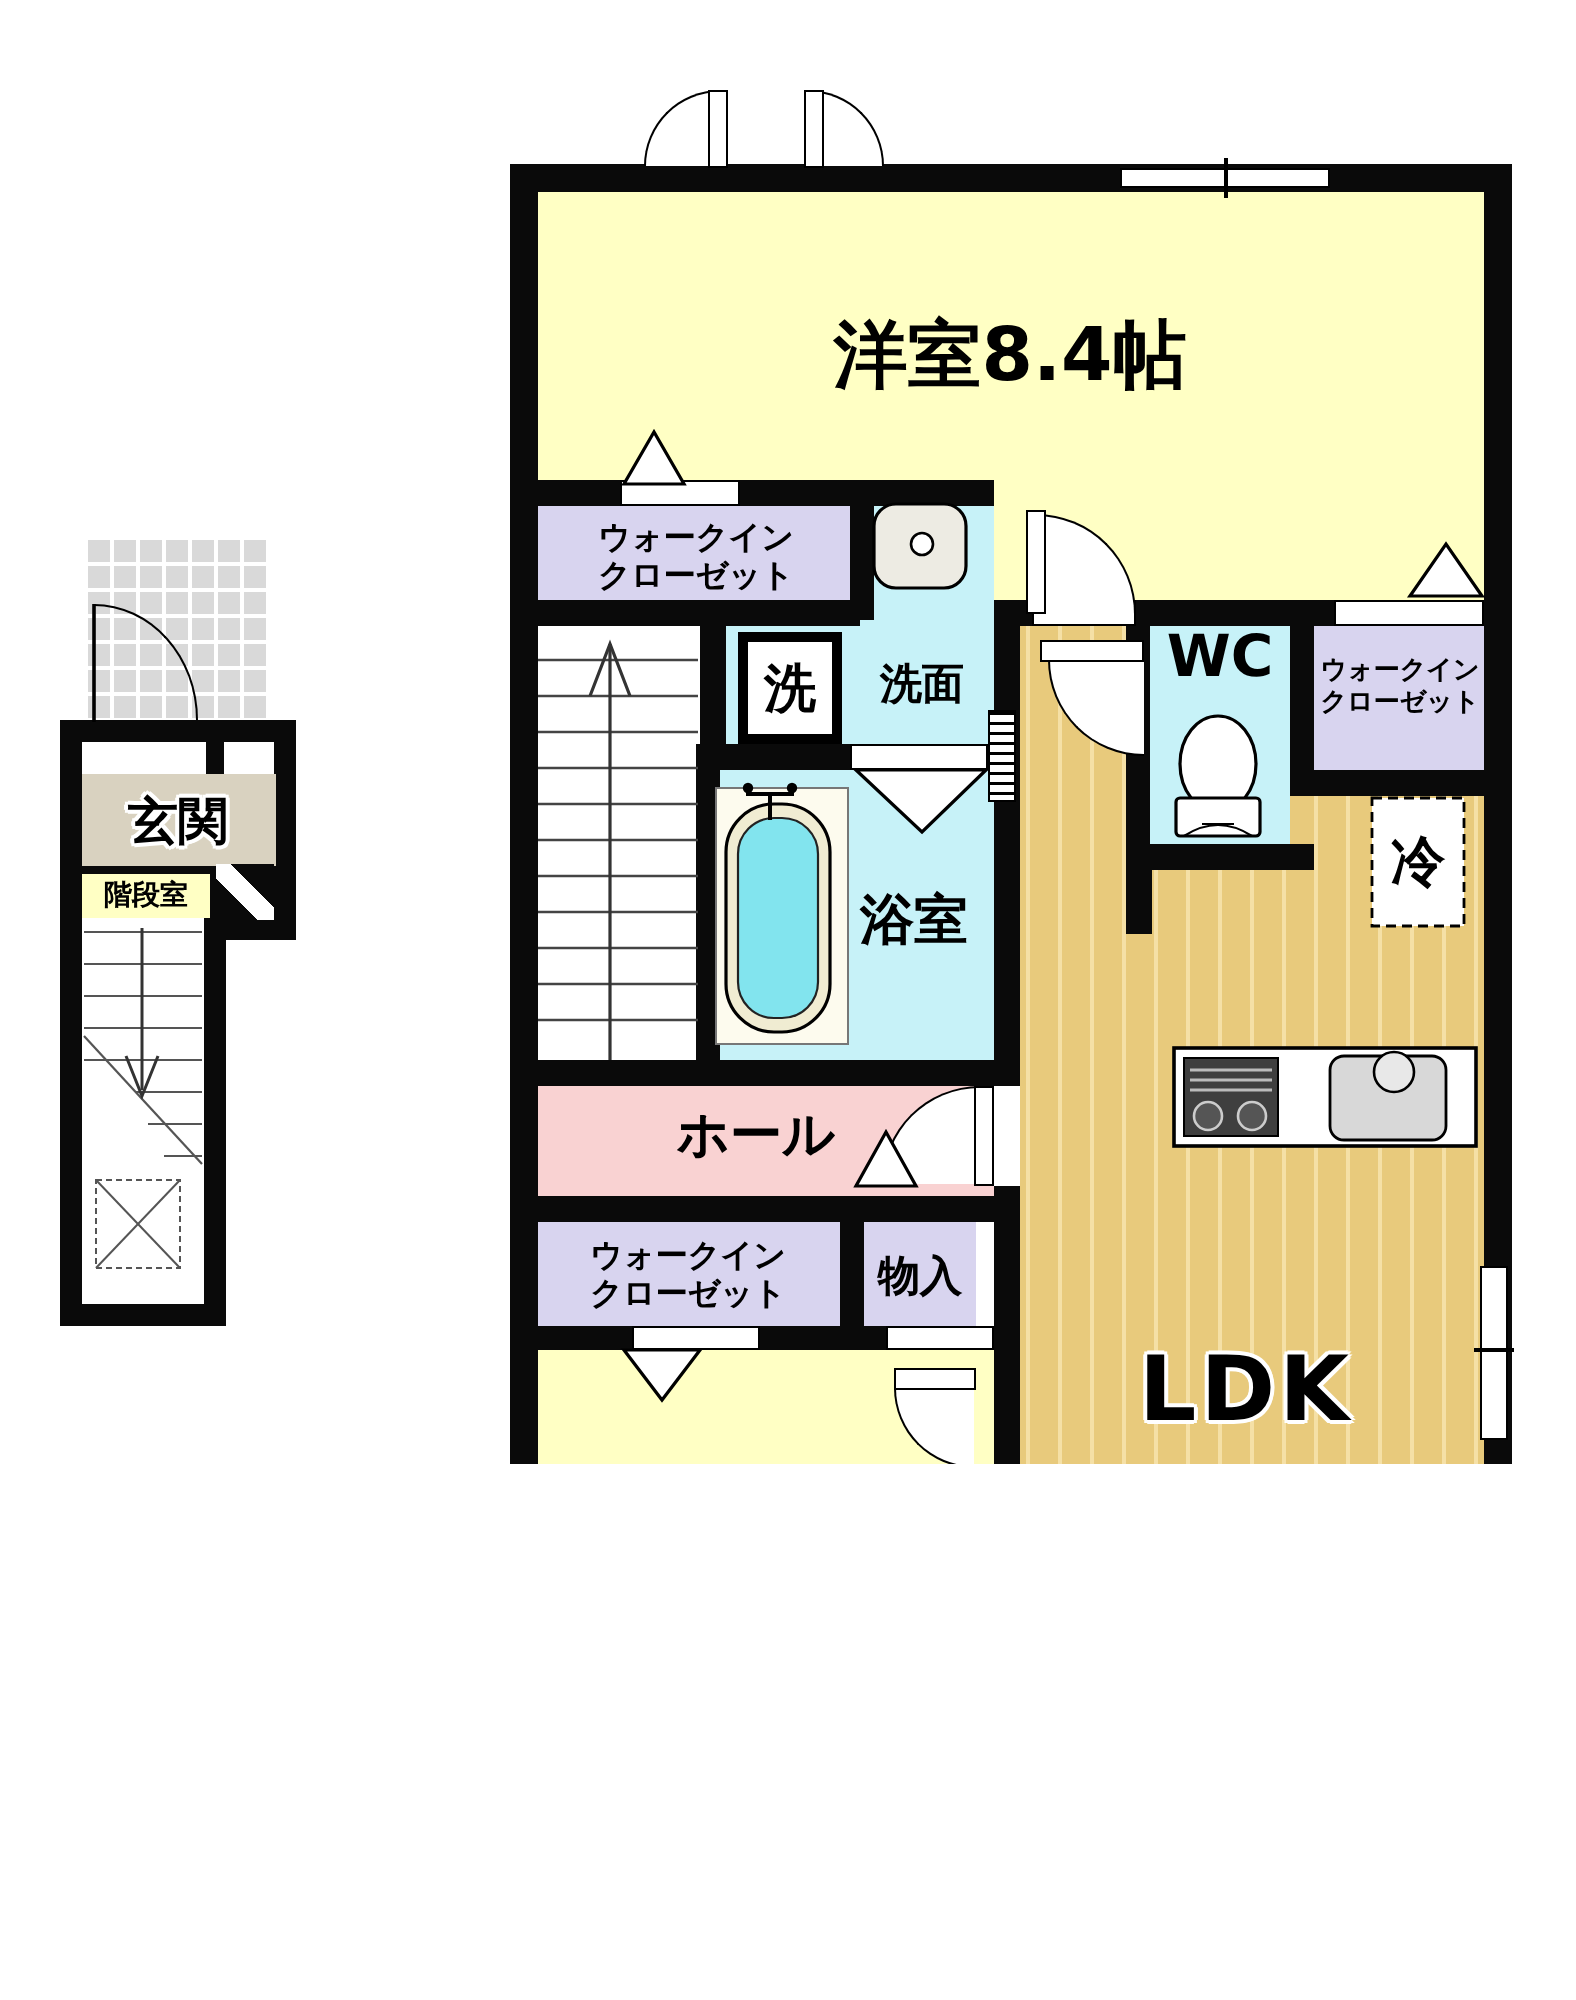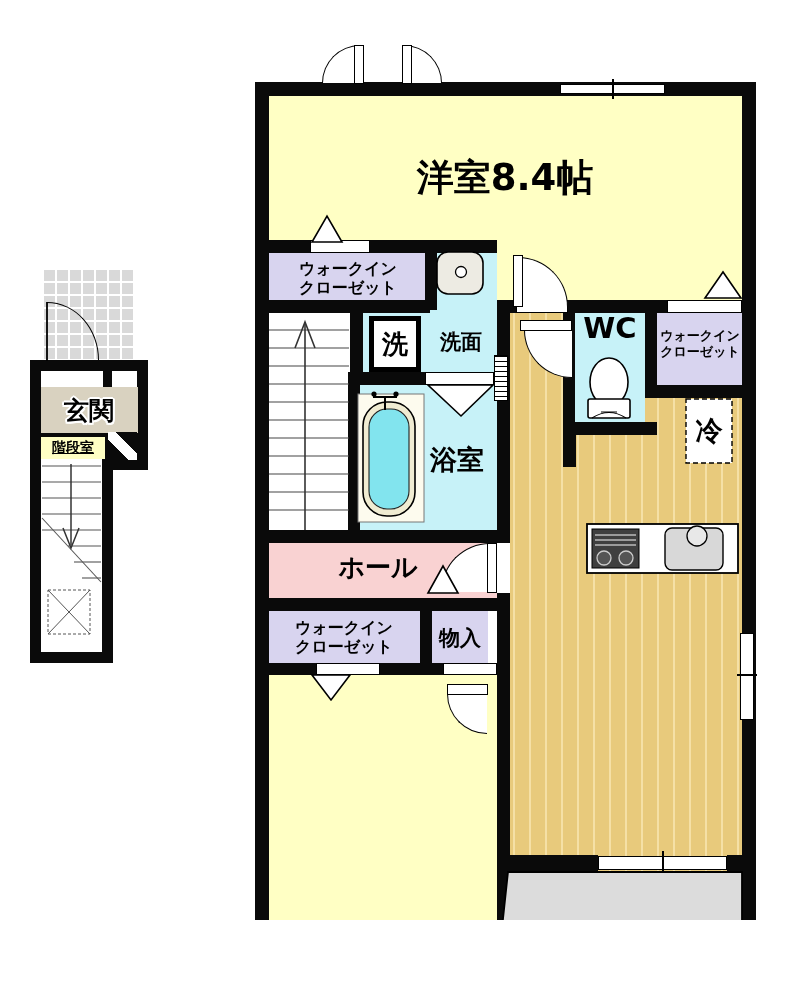--- a/index.html
+++ b/index.html
@@ -1,16 +1,16 @@
 <!DOCTYPE html>
 <html><head>
 <meta charset="utf-8">
 <style>
   html,body{margin:0;padding:0;background:#fff;}
-  #plan{position:relative;width:788px;height:920px;background:#fff;overflow:hidden;
+  #plan{position:relative;width:788px;height:732px;background:#fff;overflow:hidden;
         font-family:"DejaVu Sans","Liberation Sans",sans-serif;}
   .abs{position:absolute;}
   .w{position:absolute;background:#0a0a0a;}
   .fill{position:absolute;}
   .open{position:absolute;background:#fff;border:1px solid #000;box-sizing:border-box;}
   .win{position:absolute;background:#fff;border:1.5px solid #000;box-sizing:border-box;}
   .tick{position:absolute;background:#000;}
   .leaf{position:absolute;background:#fff;border:1.5px solid #000;box-sizing:border-box;}
   .arc{position:absolute;background:#fff;box-sizing:border-box;}
   .arc-tr{border-top:1.6px solid #000;border-right:1.6px solid #000;border-radius:0 100% 0 0;}
@@ -234,18 +234,19 @@
   <div class="lbl" style="left:419px;top:444px;width:76px;height:32px;font-size:27px;">浴室</div>
   <div class="lbl" style="left:308px;top:551px;width:140px;height:32px;font-size:26px;">ホール</div>
 
   <div class="lbl col" style="left:272px;top:616px;width:144px;height:42px;font-size:16px;">
     <span>ウォークイン</span>
     <span>クローゼット</span>
   </div>
 
   <div class="lbl" style="left:432px;top:624px;width:56px;height:28px;font-size:21px;">物入</div>
 
+  <div class="lbl halo" style="left:523px;top:668px;width:200px;height:52px;font-size:45px;letter-spacing:2px;">LDK</div>
 
 
   <div class="lbl halo" style="left:48px;top:394px;width:82px;height:32px;font-size:25px;">玄関</div>
-  <div class="lbl" style="left:41px;top:437px;width:64px;height:22px;font-size:14px;text-decoration:underline;">階段室</div>
+  <div class="lbl" style="left:41px;top:437px;width:64px;height:22px;font-size:14px;">階段室</div>
 
 </div>
 
 </body></html>

